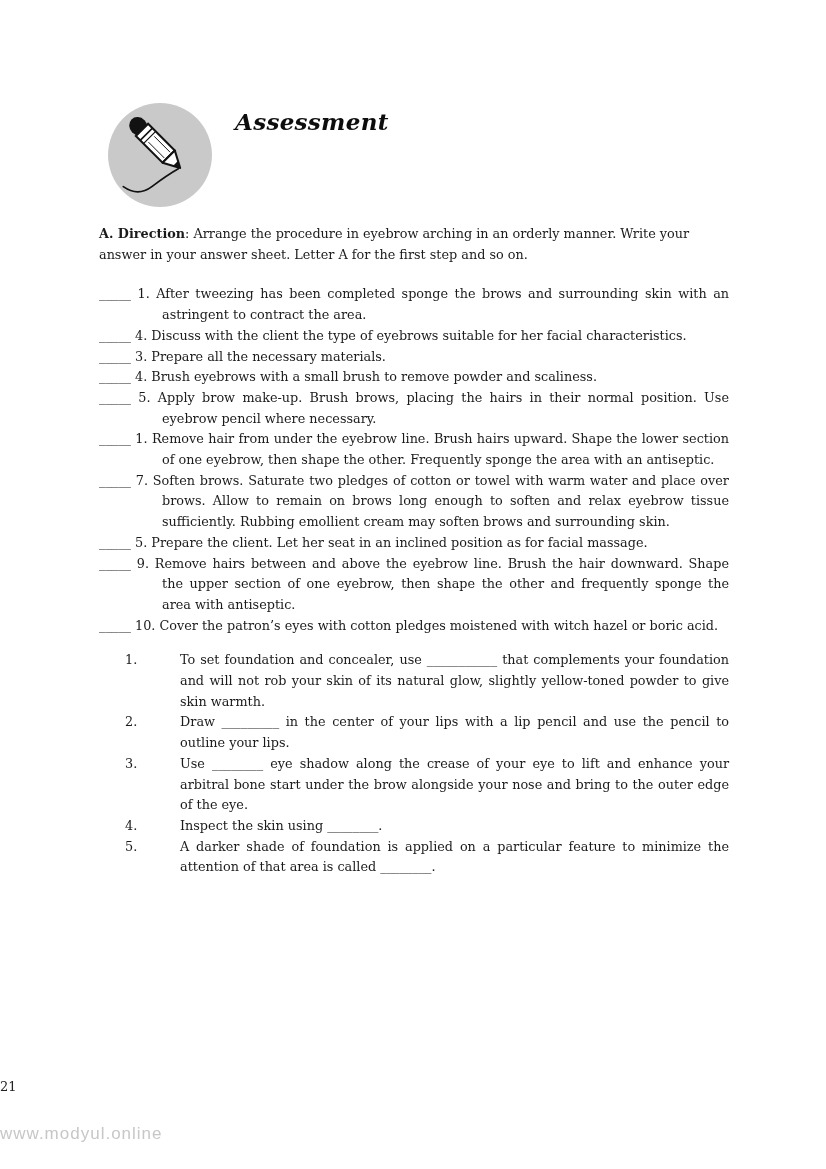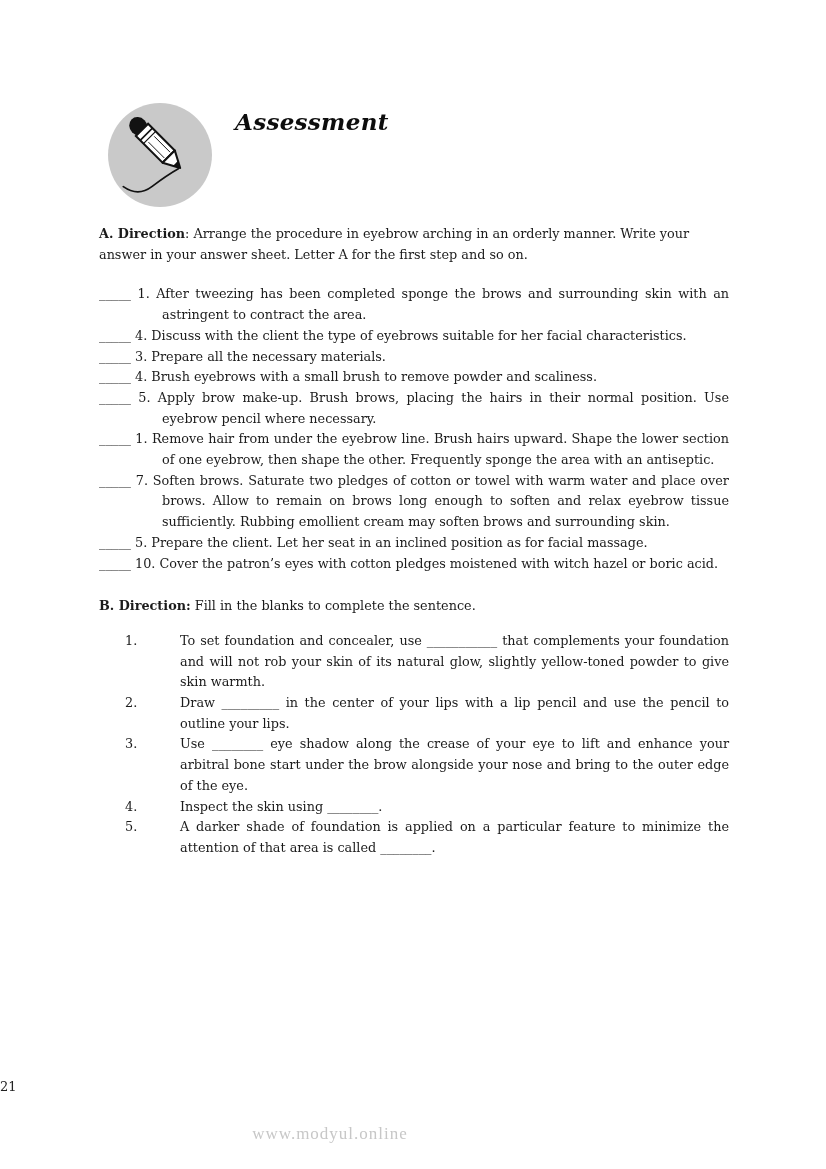--- a/index.html
+++ b/index.html
@@ -47,22 +47,21 @@
   .b-num { width: 25px; flex-shrink: 0; }
   .b-text { flex: 1; text-align: justify; margin-left: 30px; }
 
   
   .page-number {
     position: absolute; top: 1079px; left: 0; width: 826px;
     font-size: 13px; color: #222222;
   }
   .watermark {
     position: absolute; top: 1124px; left: 0; width: 660px;
-    text-align: center;
-    font-family: Liberation Serif, serif;
+    font-family: Liberation Sans, sans-serif;
     font-size: 17px; letter-spacing: 1px;
     color: #c7c7c7;
   }
 </style>
 </head>
 <body>
 
 <div class="page">
 
   <div class="hdr">
@@ -91,24 +90,24 @@
 
     <div class="a-list">
       <div class="a-item">_____ 1. After tweezing has been completed sponge the brows and surrounding skin with an astringent to contract the area.</div>
       <div class="a-item">_____ 4. Discuss with the client the type of eyebrows suitable for her facial characteristics.</div>
       <div class="a-item">_____ 3. Prepare all the necessary materials.</div>
       <div class="a-item">_____ 4. Brush eyebrows with a small brush to remove powder and scaliness.</div>
       <div class="a-item">_____ 5. Apply brow make-up. Brush brows, placing the hairs in their normal position. Use eyebrow pencil where necessary.</div>
       <div class="a-item">_____ 1. Remove hair from under the eyebrow line. Brush hairs upward. Shape the lower section of one eyebrow, then shape the other. Frequently sponge the area with an antiseptic.</div>
       <div class="a-item">_____ 7. Soften brows. Saturate two pledges of cotton or towel with warm water and place over brows. Allow to remain on brows long enough to soften and relax eyebrow tissue sufficiently. Rubbing emollient cream may soften brows and surrounding skin.</div>
       <div class="a-item">_____ 5. Prepare the client. Let her seat in an inclined position as for facial massage.</div>
+      <div class="a-item">_____ 9. Remove hairs between and above the eyebrow line. Brush the hair downward. Shape the upper section of one eyebrow, then shape the other and frequently sponge the area with antiseptic.</div>
       <div class="a-item">_____ 10. Cover the patron’s eyes with cotton pledges moistened with witch hazel or boric acid.</div>
     </div>
 
-    <p class="section-heading b-heading"><b>B. Direction:</b><span> Fill in the blanks to complete the sentence.</span></p>
 
     <div class="b-list">
       <div class="b-item">
         <span class="b-num">1.</span>
         <div class="b-text">To set foundation and concealer, use ___________ that complements your foundation and will not rob your skin of its natural glow, slightly yellow-toned powder to give skin warmth.</div>
       </div>
       <div class="b-item">
         <span class="b-num">2.</span>
         <div class="b-text">Draw _________ in the center of your lips with a lip pencil and use the pencil to outline your lips.</div>
       </div>

